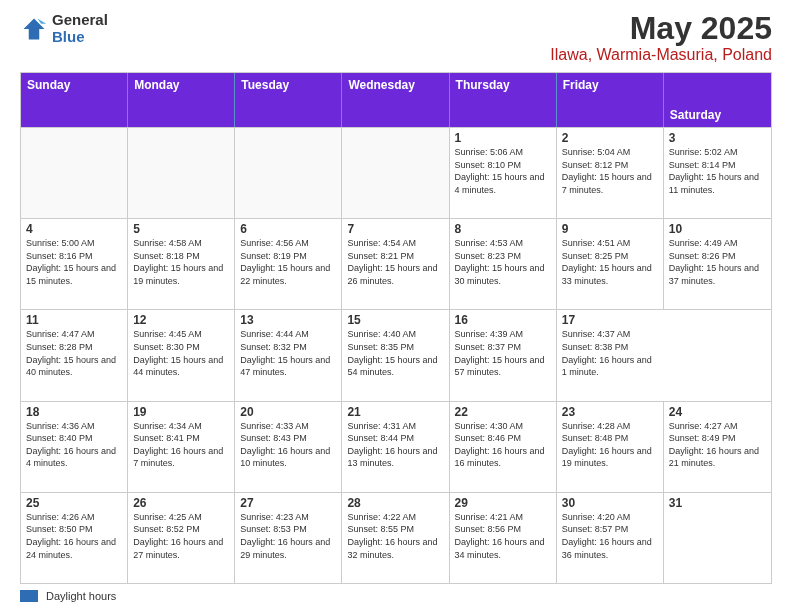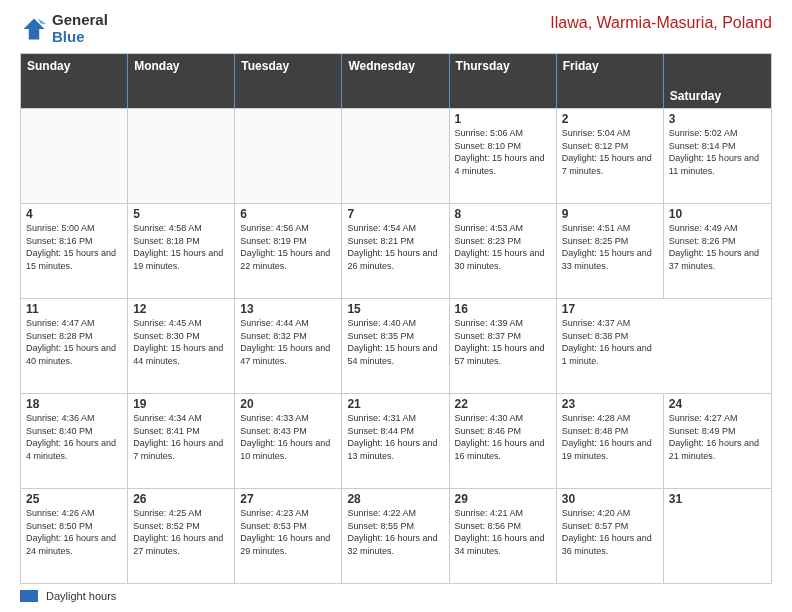--- a/index.html
+++ b/index.html
@@ -63,21 +63,21 @@
     }
     .calendar {
       flex: 1;
       display: flex;
       flex-direction: column;
       border: 1px solid #ccc;
     }
     .cal-header {
       display: grid;
       grid-template-columns: repeat(7, 1fr);
-      background: #404040;
+      background: #6d28d9;
     }
     .cal-header-cell {
       padding: 5px 6px;
       color: #fff;
       font-size: 12px;
       font-weight: bold;
       text-align: left;
       border-right: 1px solid #5a90cc;
     }
     .cal-header-cell:last-child { border-right: none; margin-top: 30px; }
@@ -140,20 +140,21 @@
         <rect x="0" y="0" width="32" height="32" fill="none"></rect>
         <polygon points="16,4 28,16 22,16 22,28 10,28 10,16 4,16" fill="#2e6db4"></polygon>
         <polygon points="20,4 30,10 24,10" fill="#5aabdd"></polygon>
       </svg>
       <div class="logo-text">
         <span class="logo-general">General</span>
         <span class="logo-blue">Blue</span>
       </div>
     </div>
     <div class="title-block">
+      <div class="title-month">May 2025</div>
       <div class="title-location">Ilawa, Warmia-Masuria, Poland</div>
     </div>
   </div>
 
   <div class="calendar">
     <div class="cal-header">
     <div class="cal-header-cell">Sunday</div>
         <div class="cal-header-cell">Monday</div>
         <div class="cal-header-cell">Tuesday</div>
         <div class="cal-header-cell">Wednesday</div>

